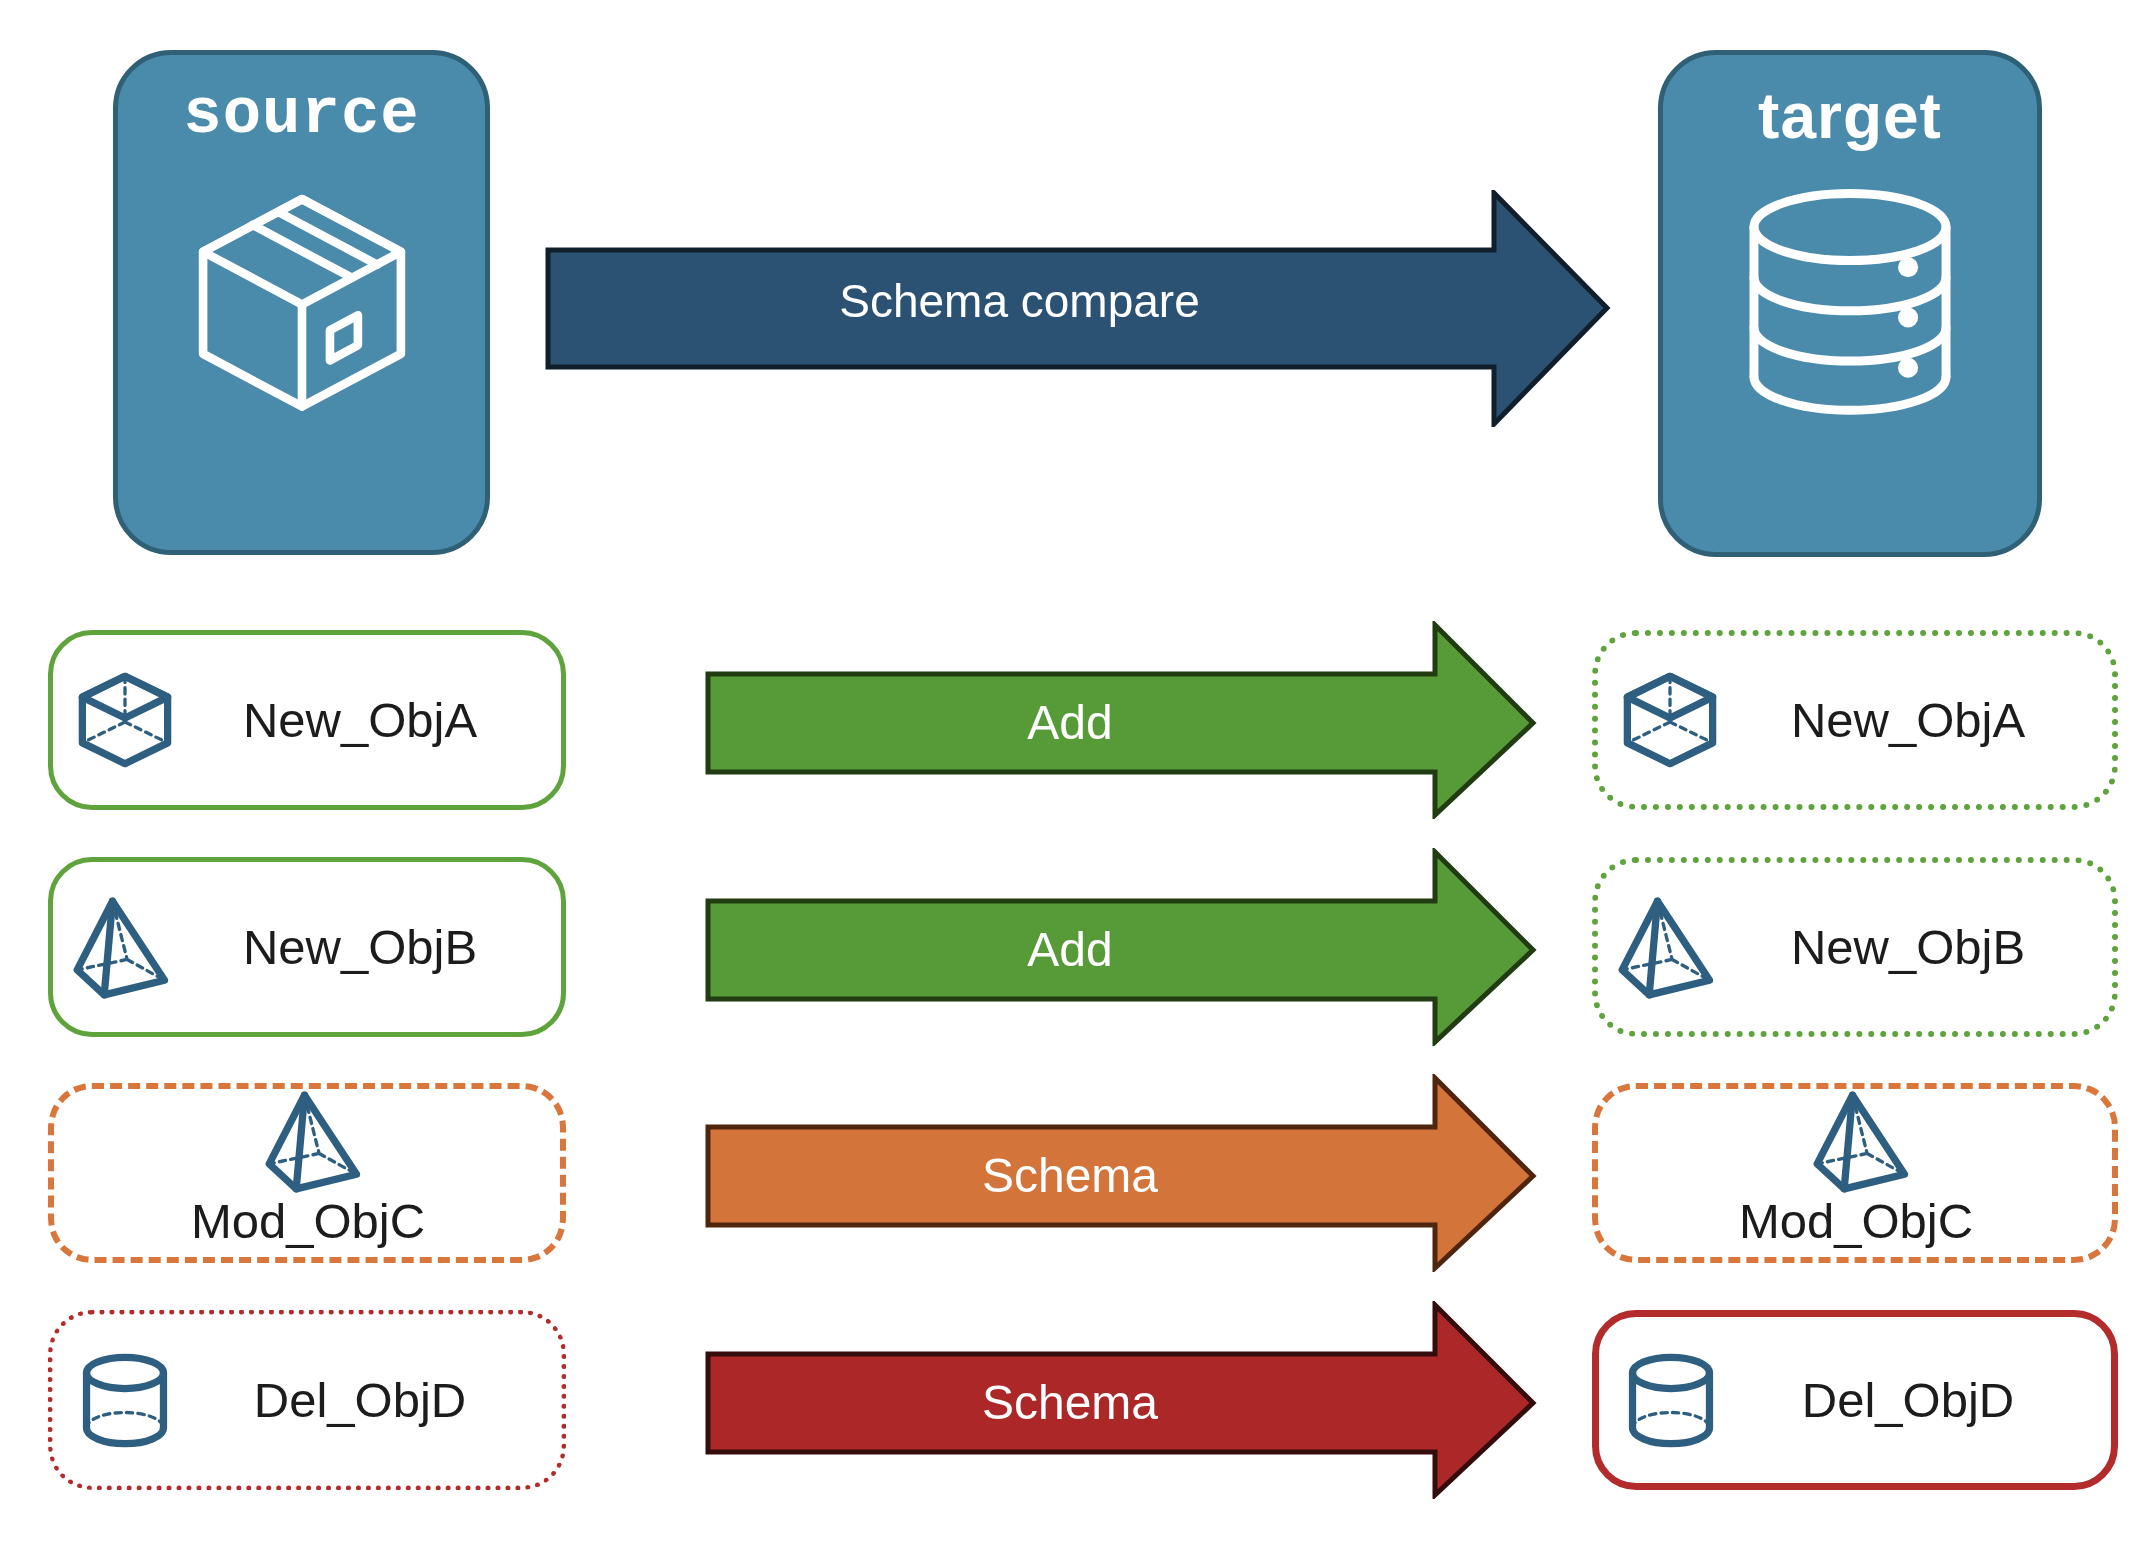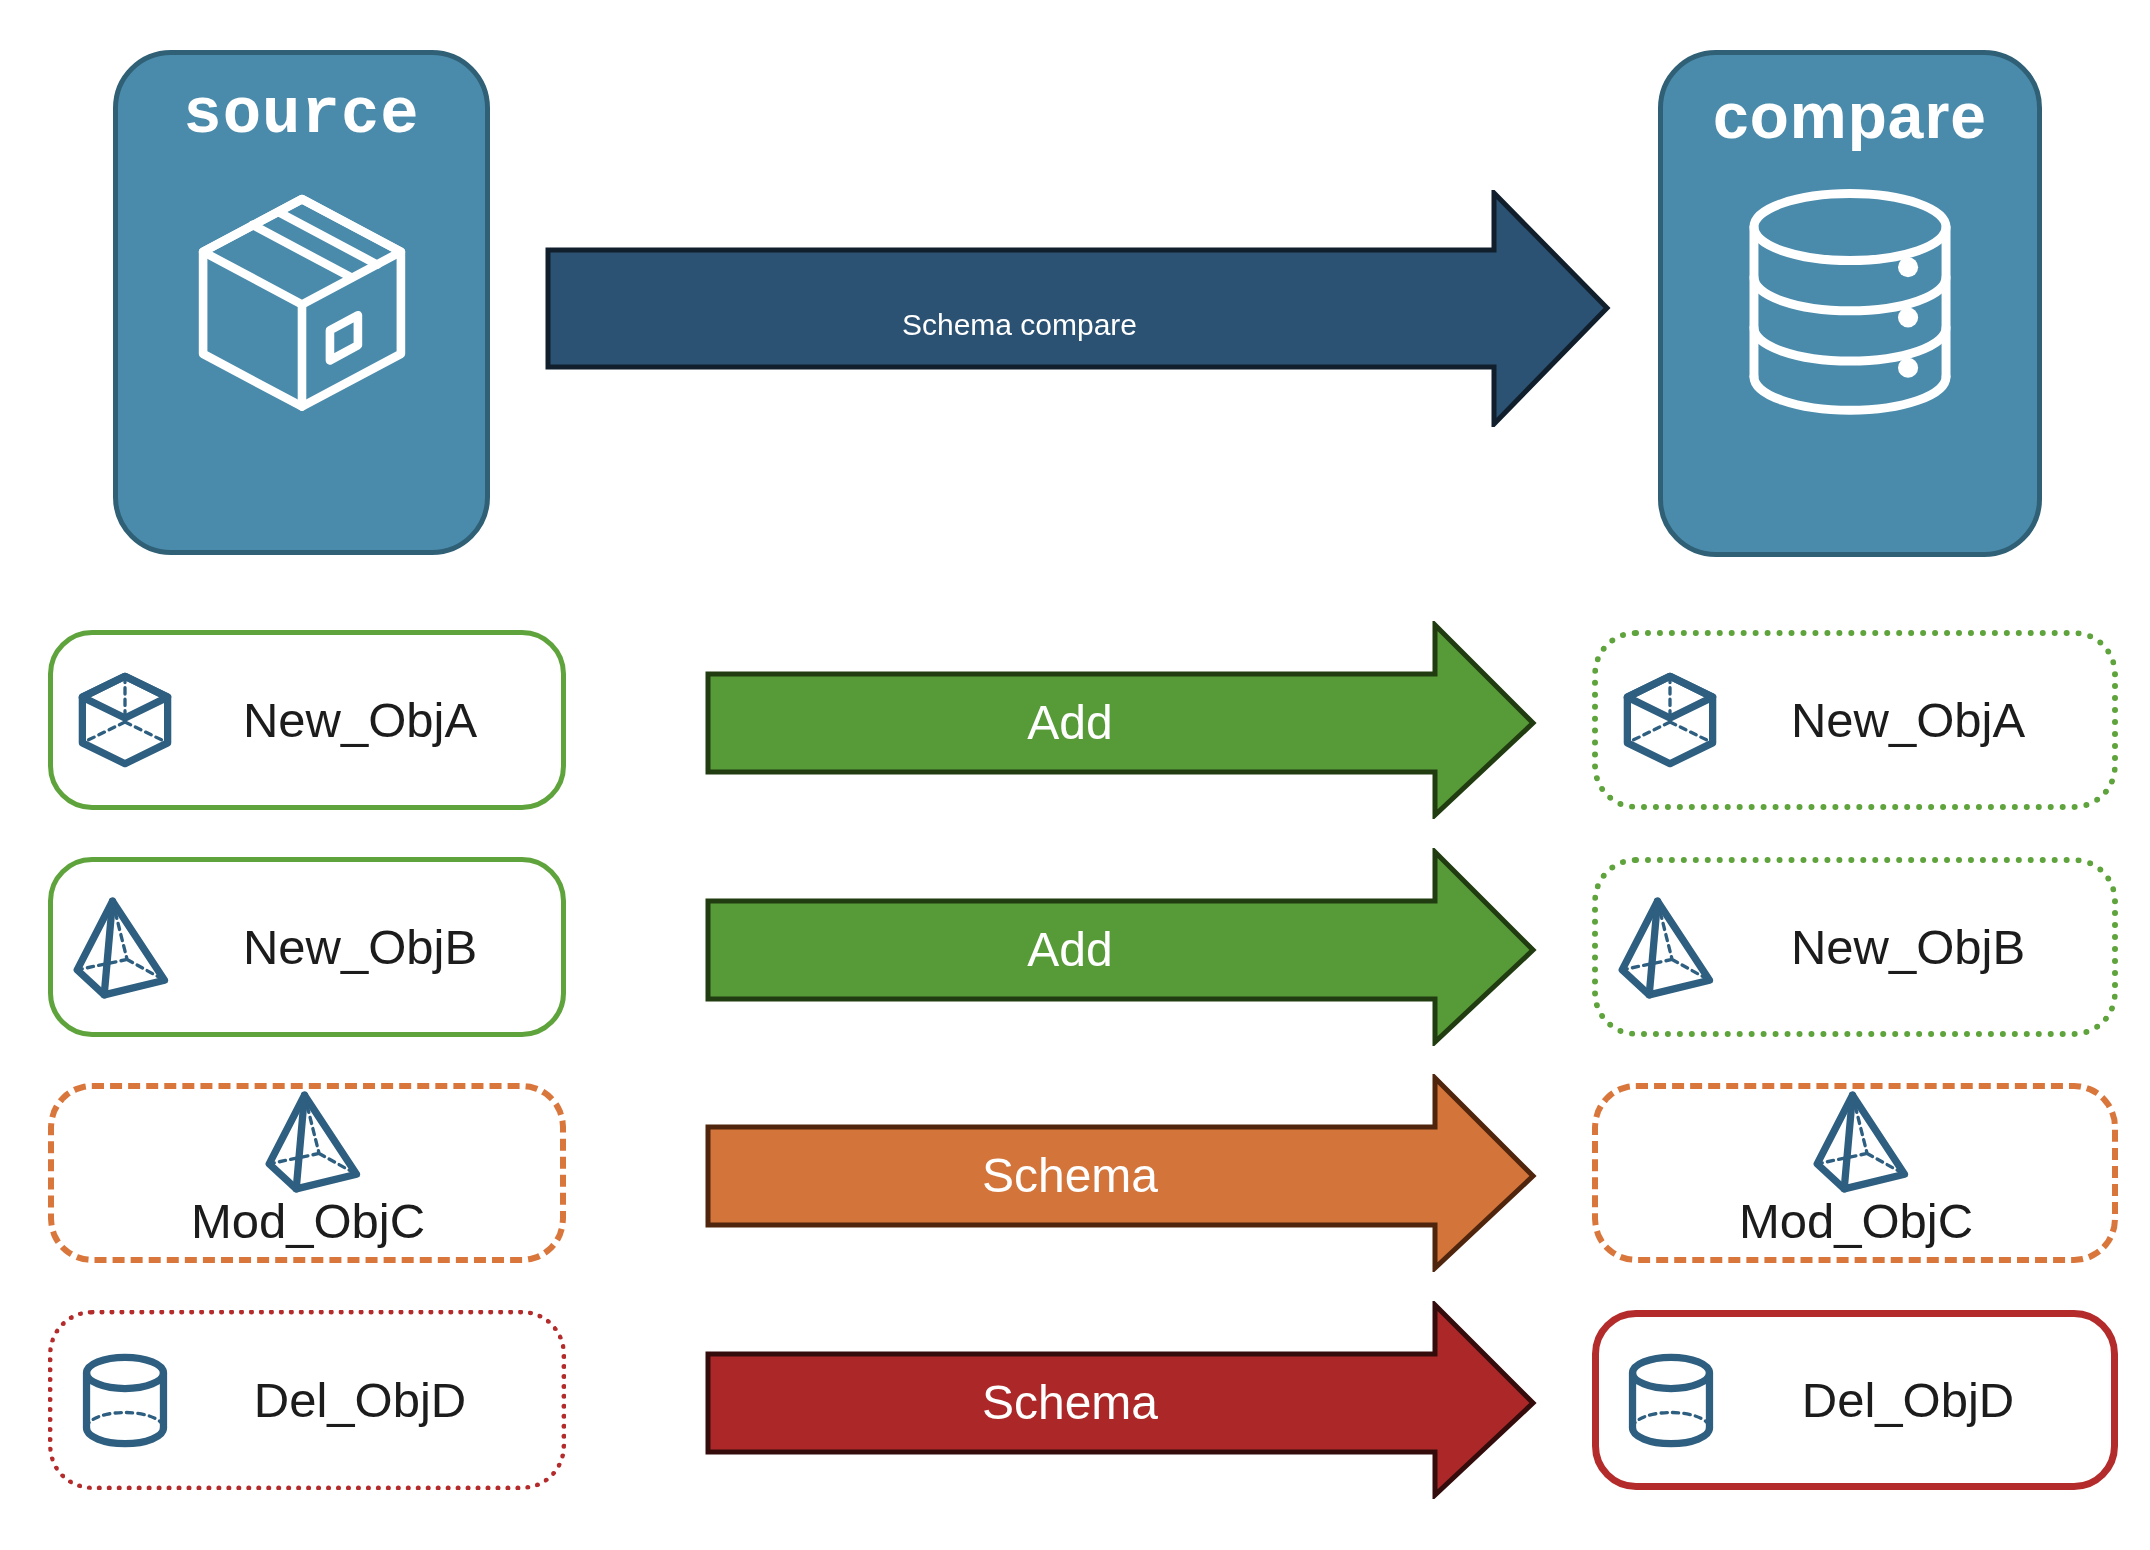--- a/index.html
+++ b/index.html
@@ -17,21 +17,21 @@
   .node-label{color:#ffffff;font-size:64px;font-weight:bold;margin-top:24px;letter-spacing:1px;}
   .node-icon{margin-top:18px;}
   
   .arrow{position:absolute;}
   .arrow svg{display:block;width:100%;height:100%;}
   .arrow-label{
     position:absolute;display:flex;align-items:center;justify-content:center;
     color:#ffffff;font-size:48px;line-height:1;pointer-events:none;
   }
   #compare-arrow{left:545px;top:190px;width:1067px;height:237px;}
-  #compare-arrow .arrow-label{left:0;top:76px;width:949px;height:117px;font-size:30px;}
+  #compare-arrow .arrow-label{left:0;top:52px;width:949px;height:117px;font-size:46px;}
   .row-arrow{left:705px;width:832px;height:198px;}
   .row-arrow .arrow-label{left:0;top:53px;width:730px;height:98px;}
   .arr-navy  {fill:var(--navy-arrow);  stroke:var(--navy-arrow-border);  stroke-width:5;}
   .arr-green {fill:var(--green-arrow); stroke:var(--green-arrow-border); stroke-width:5;}
   .arr-orange{fill:var(--orange-arrow);stroke:var(--orange-arrow-border);stroke-width:5;}
   .arr-red   {fill:var(--red-arrow);   stroke:var(--red-arrow-border);   stroke-width:5;}
   
   .obj-box{
     position:absolute;height:180px;border-radius:44px;background:#fff;box-sizing:border-box;
     display:flex;align-items:center;padding-left:20px;
@@ -63,21 +63,21 @@
         <polygon class="w-thick" points="120,28 212,77 212,172 120,221 28,172 28,77"></polygon>
         <polygon class="w-thick" points="120,28 212,77 120,126 28,77"></polygon>
         <line class="w-thick" x1="120" y1="126" x2="120" y2="221"></line>
         <path class="w-thick" d="M74,52 L166,101 M98,40 L190,89"></path>
         <polygon class="w-thick" points="146,150 172,136 172,164 146,178" stroke-width="6"></polygon>
       </svg>
     </div>
   </div>
 
   <div class="node" id="target-node">
-    <div class="node-label">compare</div>
+    <div class="node-label">target</div>
     <div class="node-icon">
       <svg width="268" height="255" viewBox="0 0 240 228" aria-hidden="true">
         <ellipse class="w-thick" cx="120" cy="50" rx="86" ry="30"></ellipse>
         <path class="w-thick" d="M34,50 L34,184 M206,50 L206,184"></path>
         <path class="w-thick" d="M34,184 A86,30 0 0 0 206,184"></path>
         <path class="w-thick" d="M34,95 A86,30 0 0 0 206,95"></path>
         <path class="w-thick" d="M34,140 A86,30 0 0 0 206,140"></path>
         <circle class="w-dot" cx="172" cy="86" r="9"></circle>
         <circle class="w-dot" cx="172" cy="131" r="9"></circle>
         <circle class="w-dot" cx="172" cy="176" r="9"></circle>

